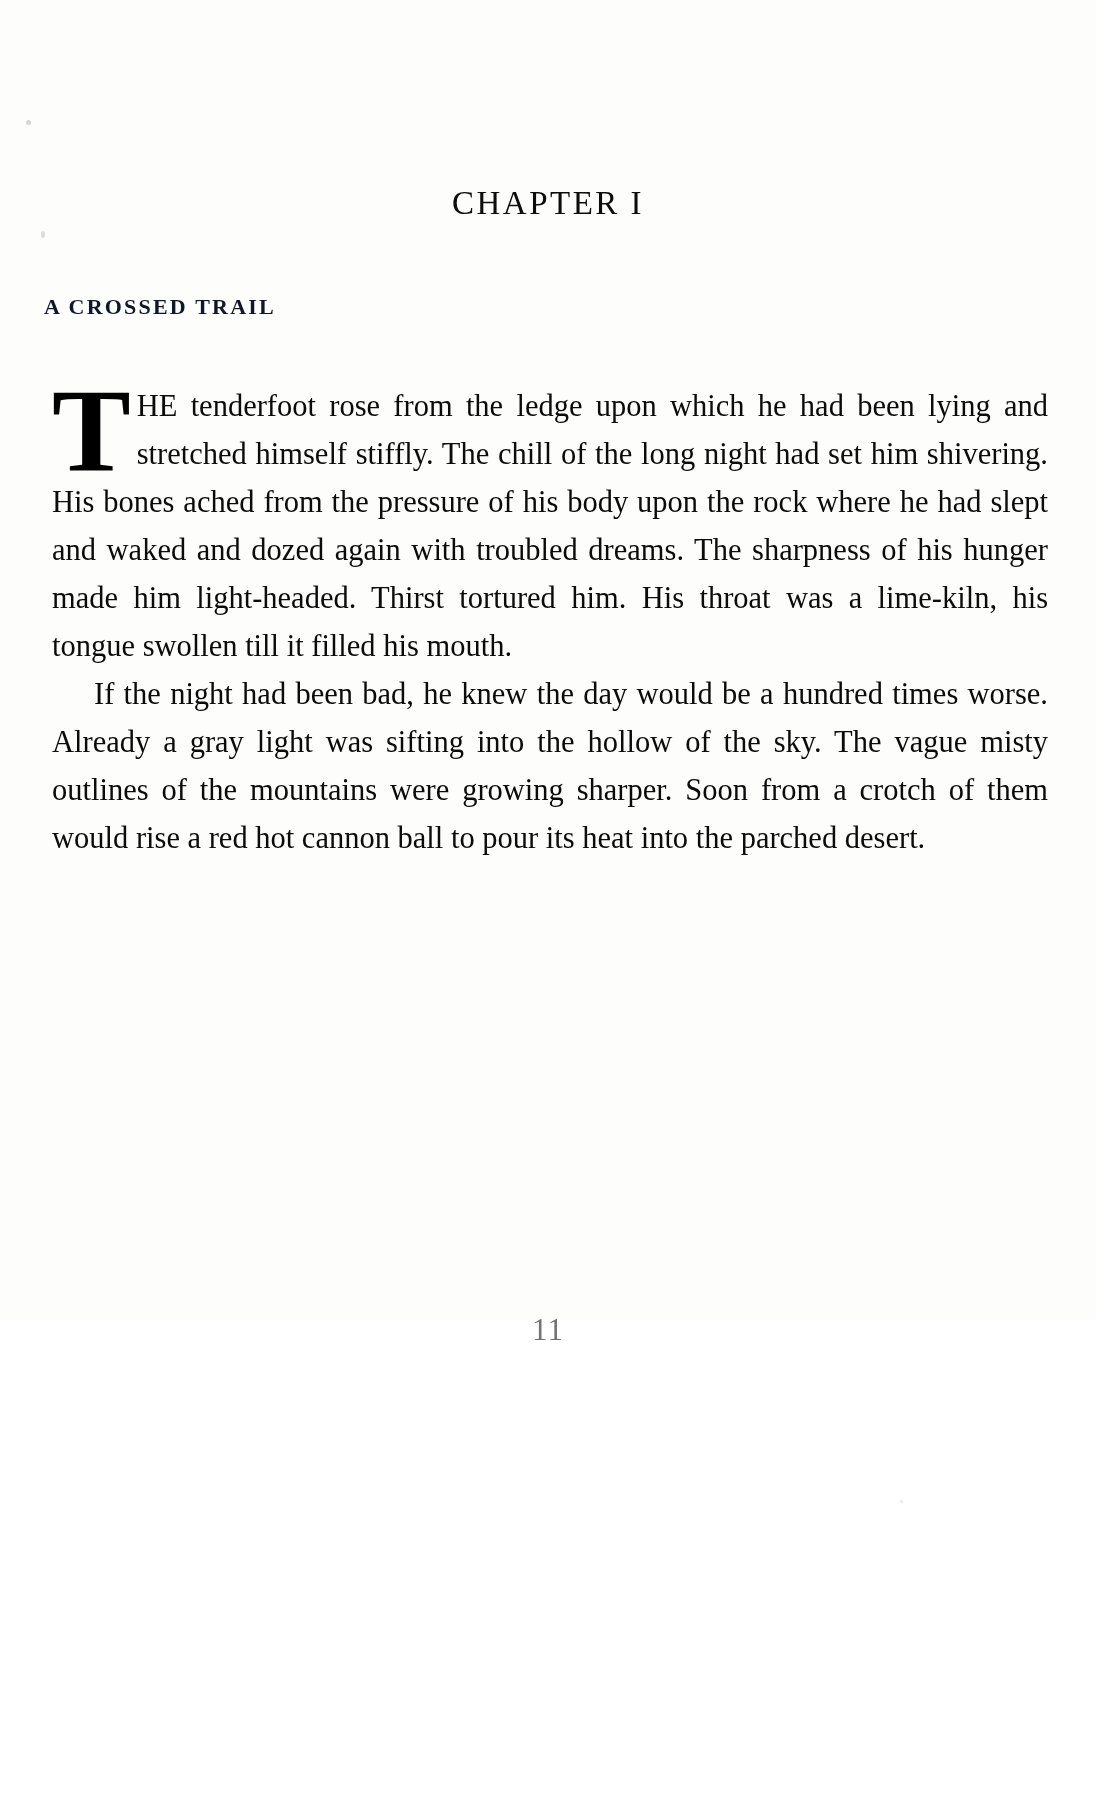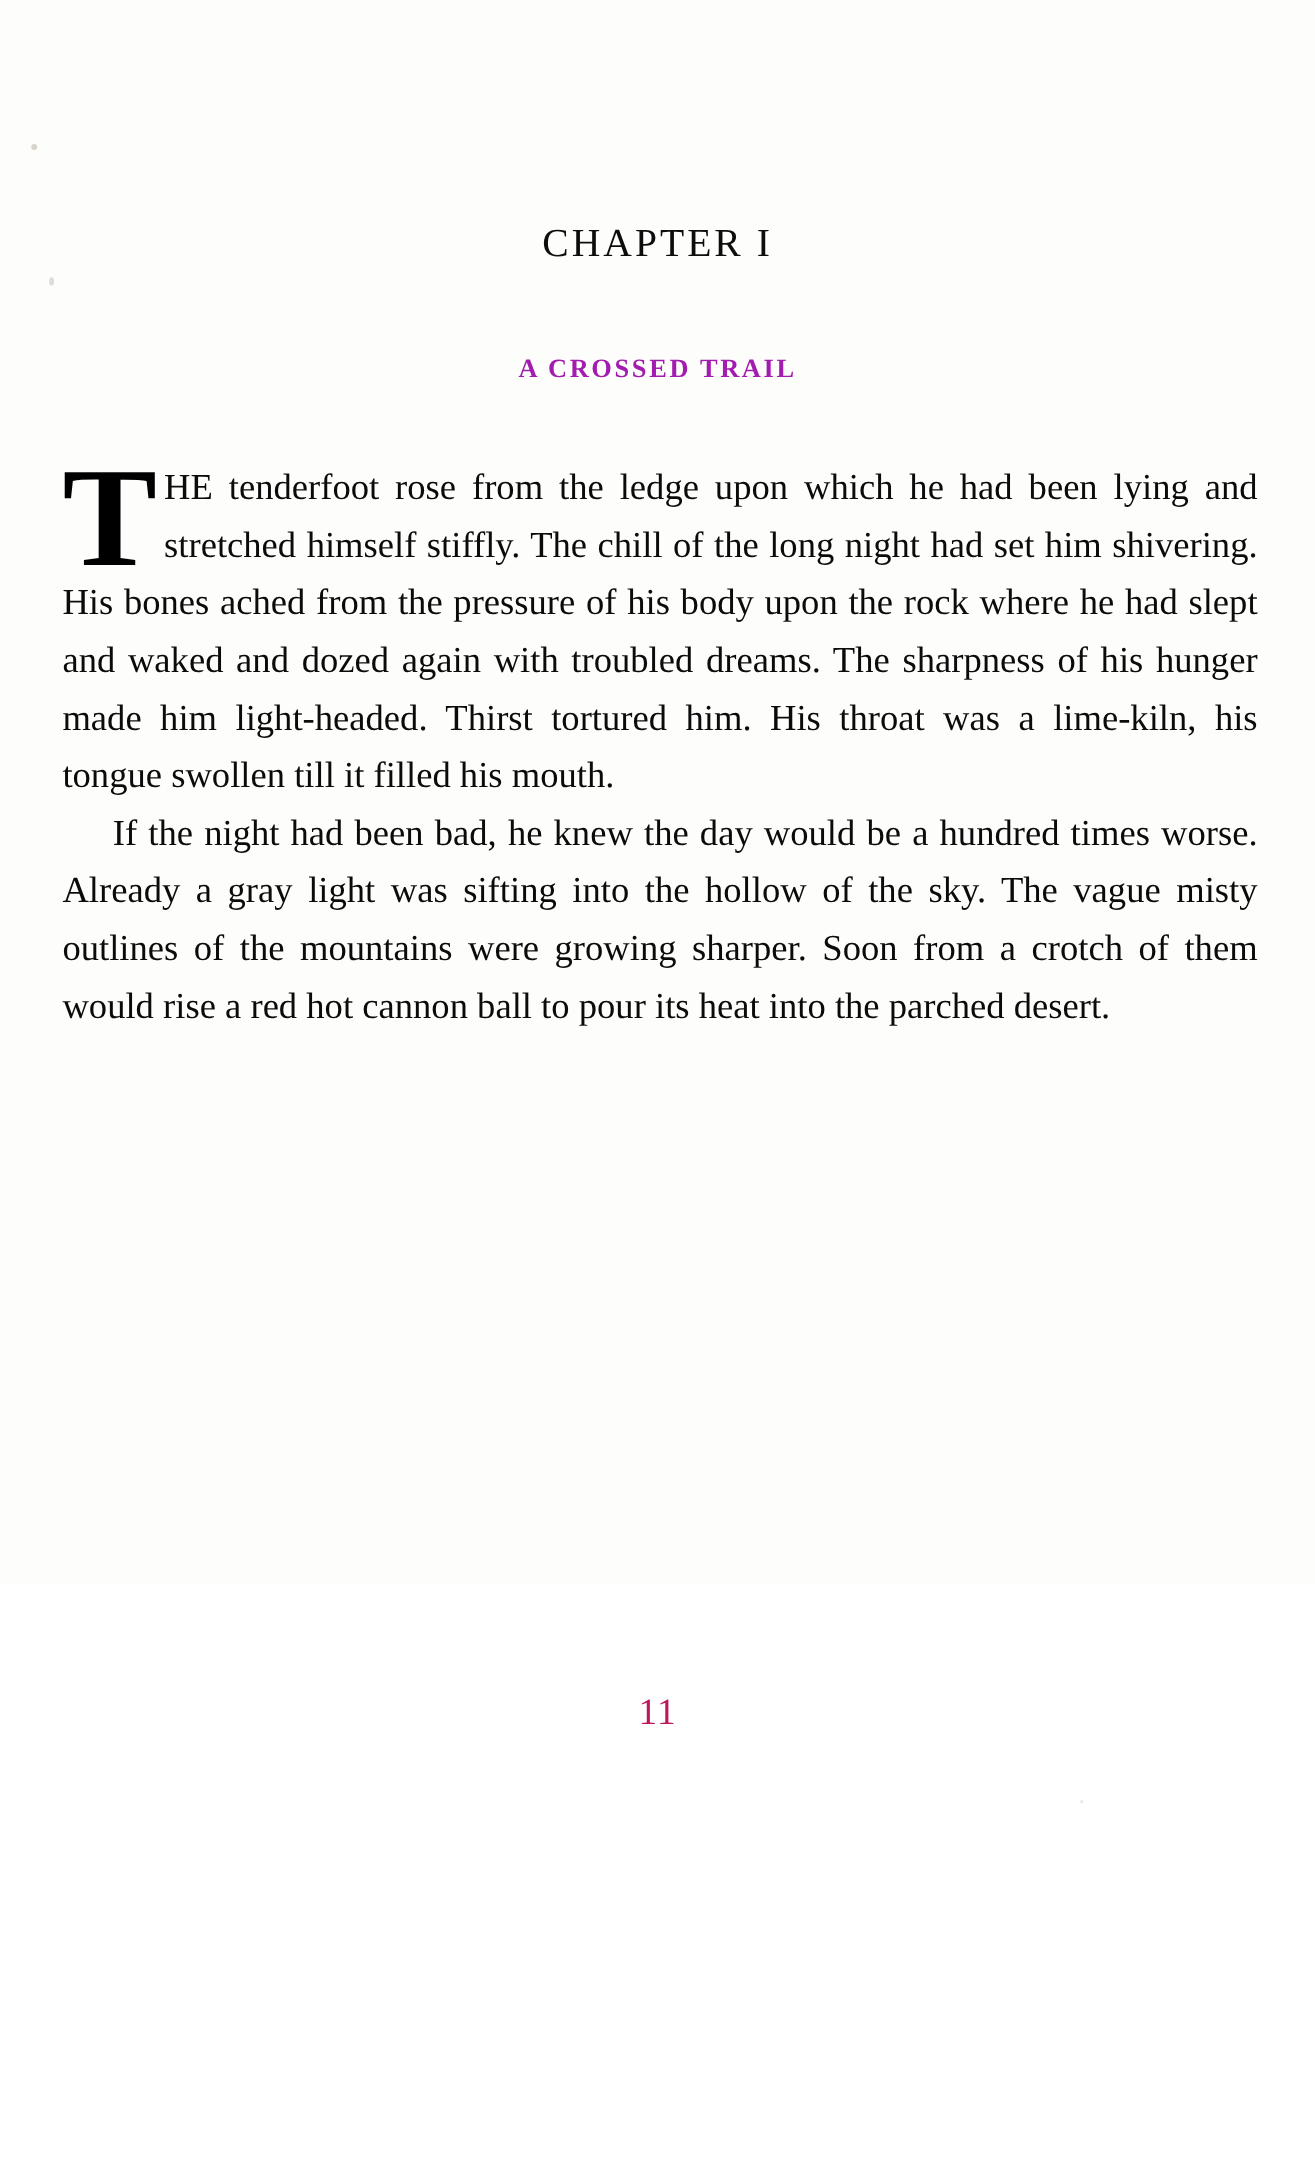--- a/index.html
+++ b/index.html
@@ -32,26 +32,25 @@
   .chapter-title {
     text-align: center;
     font-size: 33px;
     letter-spacing: 2.5px;
     font-family: "Liberation Serif", serif;
     color: #0d0d0d;
     margin: 0 0 0 -8px;
     font-weight: 400;
   }
   .chapter-subtitle {
-    text-align: center;
     font-size: 22px;
     letter-spacing: 2.2px;
     margin: 72px 0 0 -8px;
     font-weight: 700;
-    color: #a21caf;
+    color: #0f172a;
     font-variant: small-caps;
     font-family: "Liberation Serif", serif;
   }
   .body-text {
     margin-top: 62px;
     font-size: 30.5px;
     line-height: 48px;
     text-align: justify;
     text-justify: inter-word;
     color: #0b0b0b;
@@ -73,24 +72,24 @@
     font-family: "Liberation Serif", serif;
     font-weight: 700;
     padding: 2px 6px 0 0;
     margin-top: 2px;
     color: #000000;
   }
   .page-number {
     position: absolute;
     left: 0;
     right: 0;
-    top: 1409px;
+    top: 1312px;
     text-align: center;
     font-size: 31px;
-    color: #be185d;
+    color: #737373;
     letter-spacing: 1px;
   }
   .speck {
     position: absolute;
     background: #b9b5ac;
     border-radius: 50%;
     opacity: .55;
   }
   .s1 { left: 26px; top: 120px; width: 5px; height: 5px; }
   .s2 { left: 41px; top: 231px; width: 4px; height: 7px; opacity: .45; }

